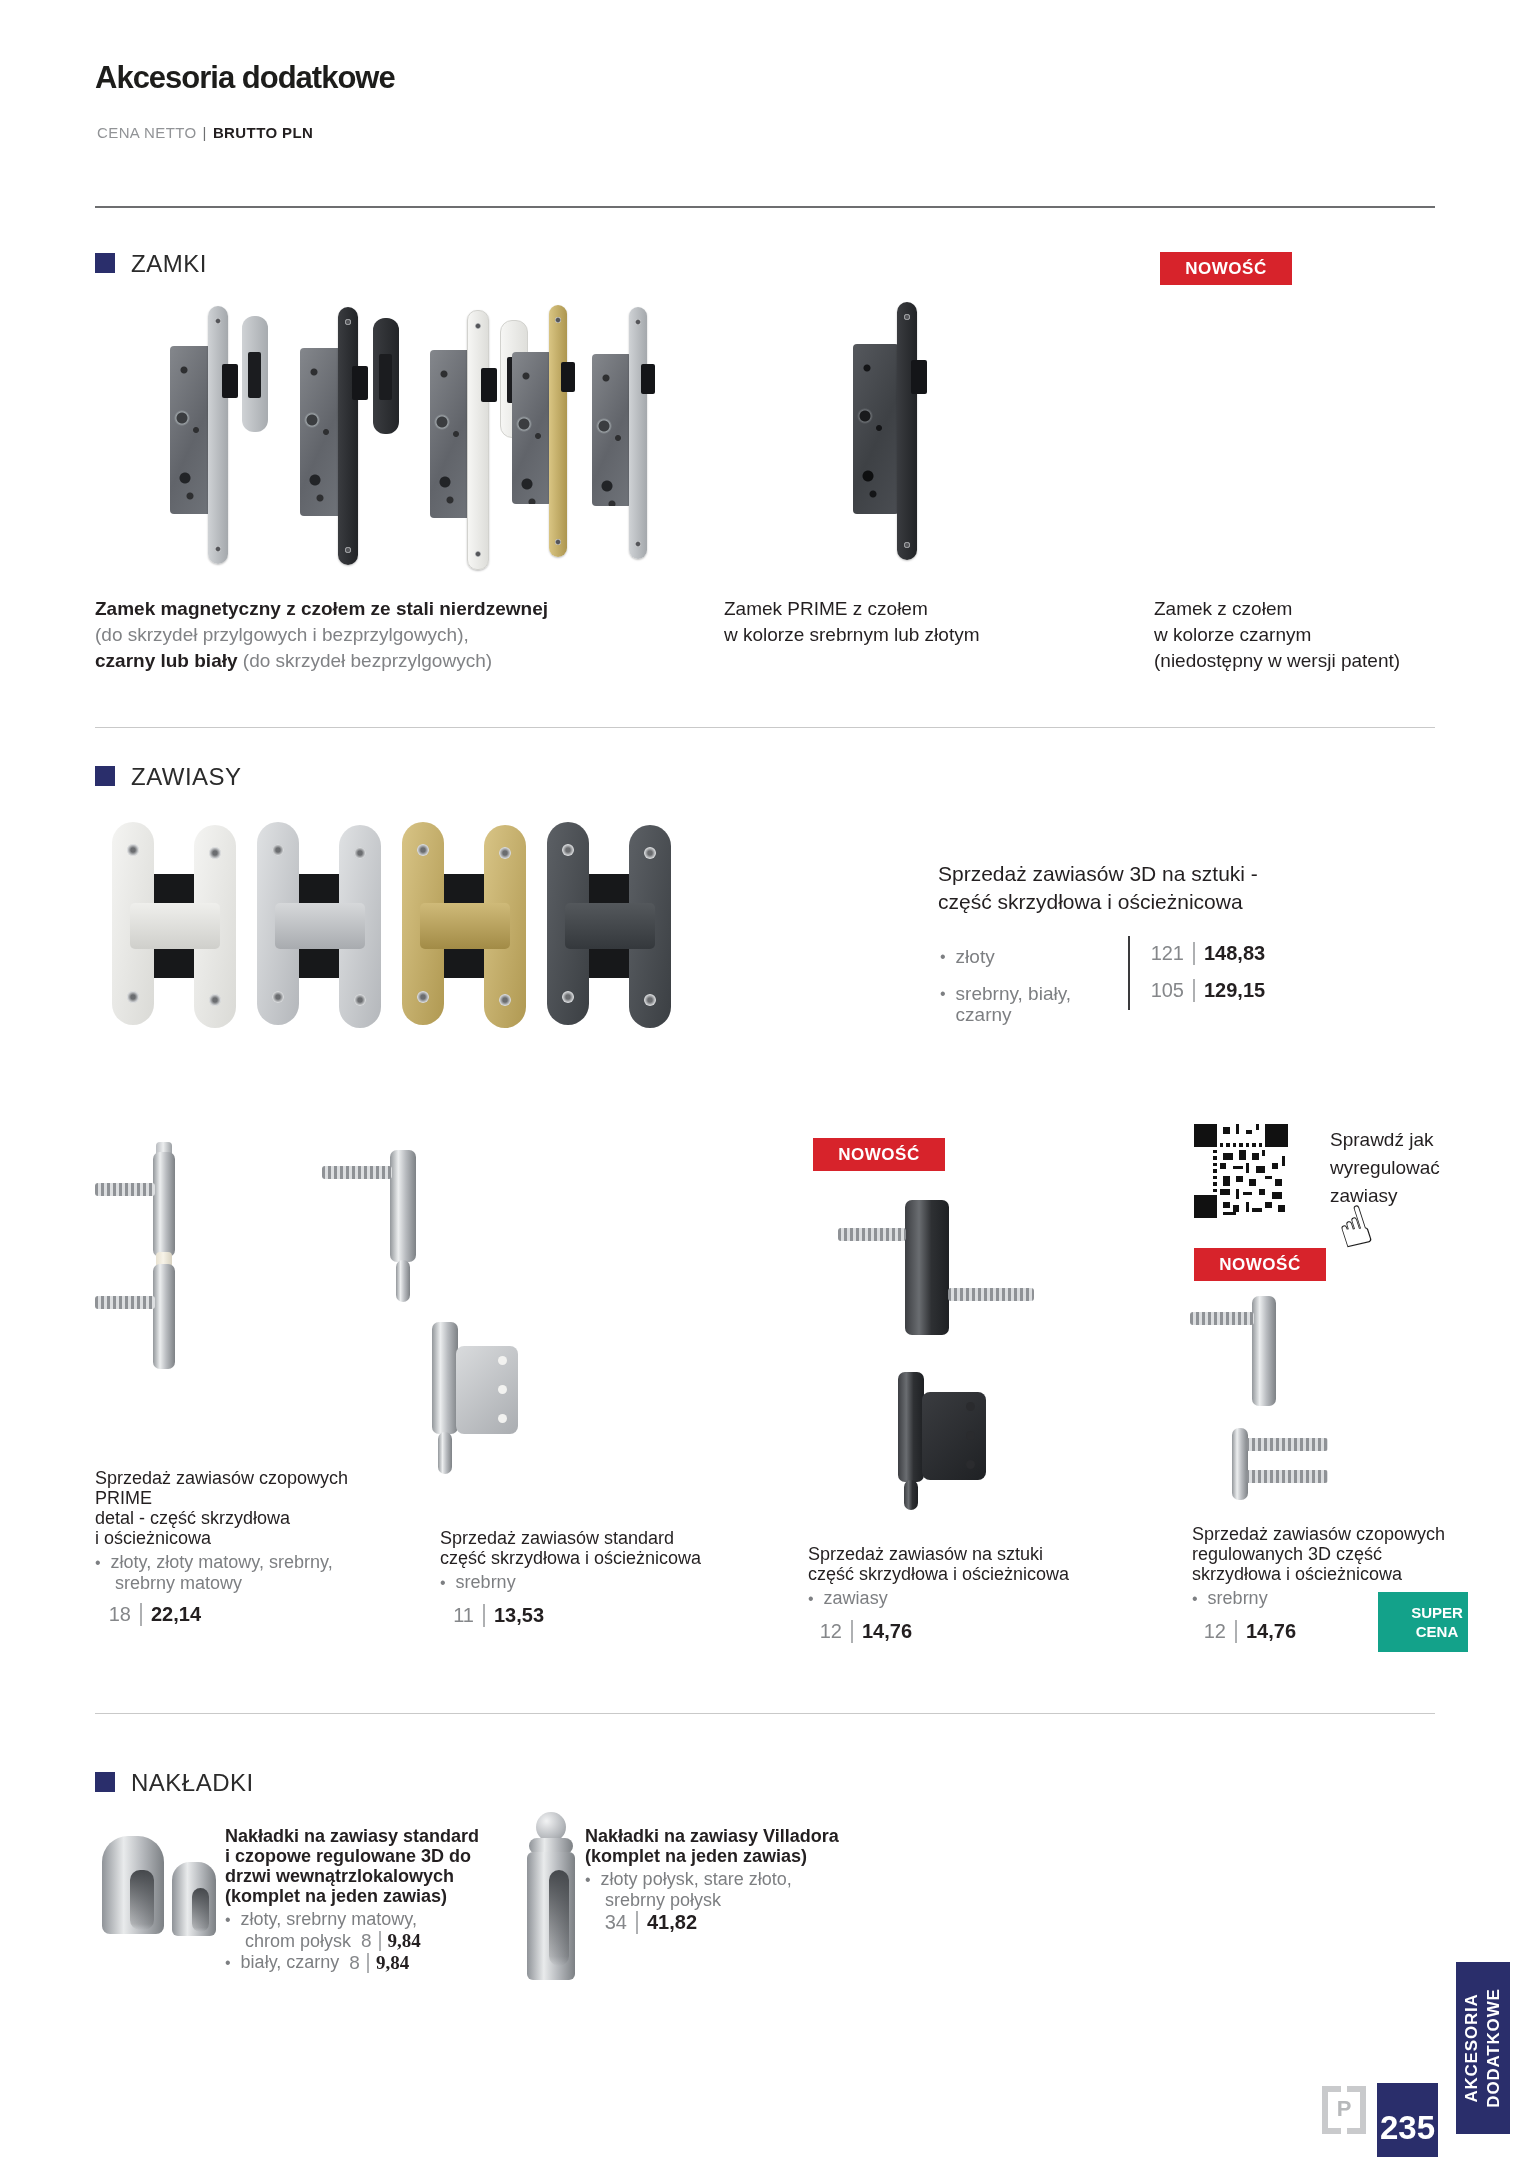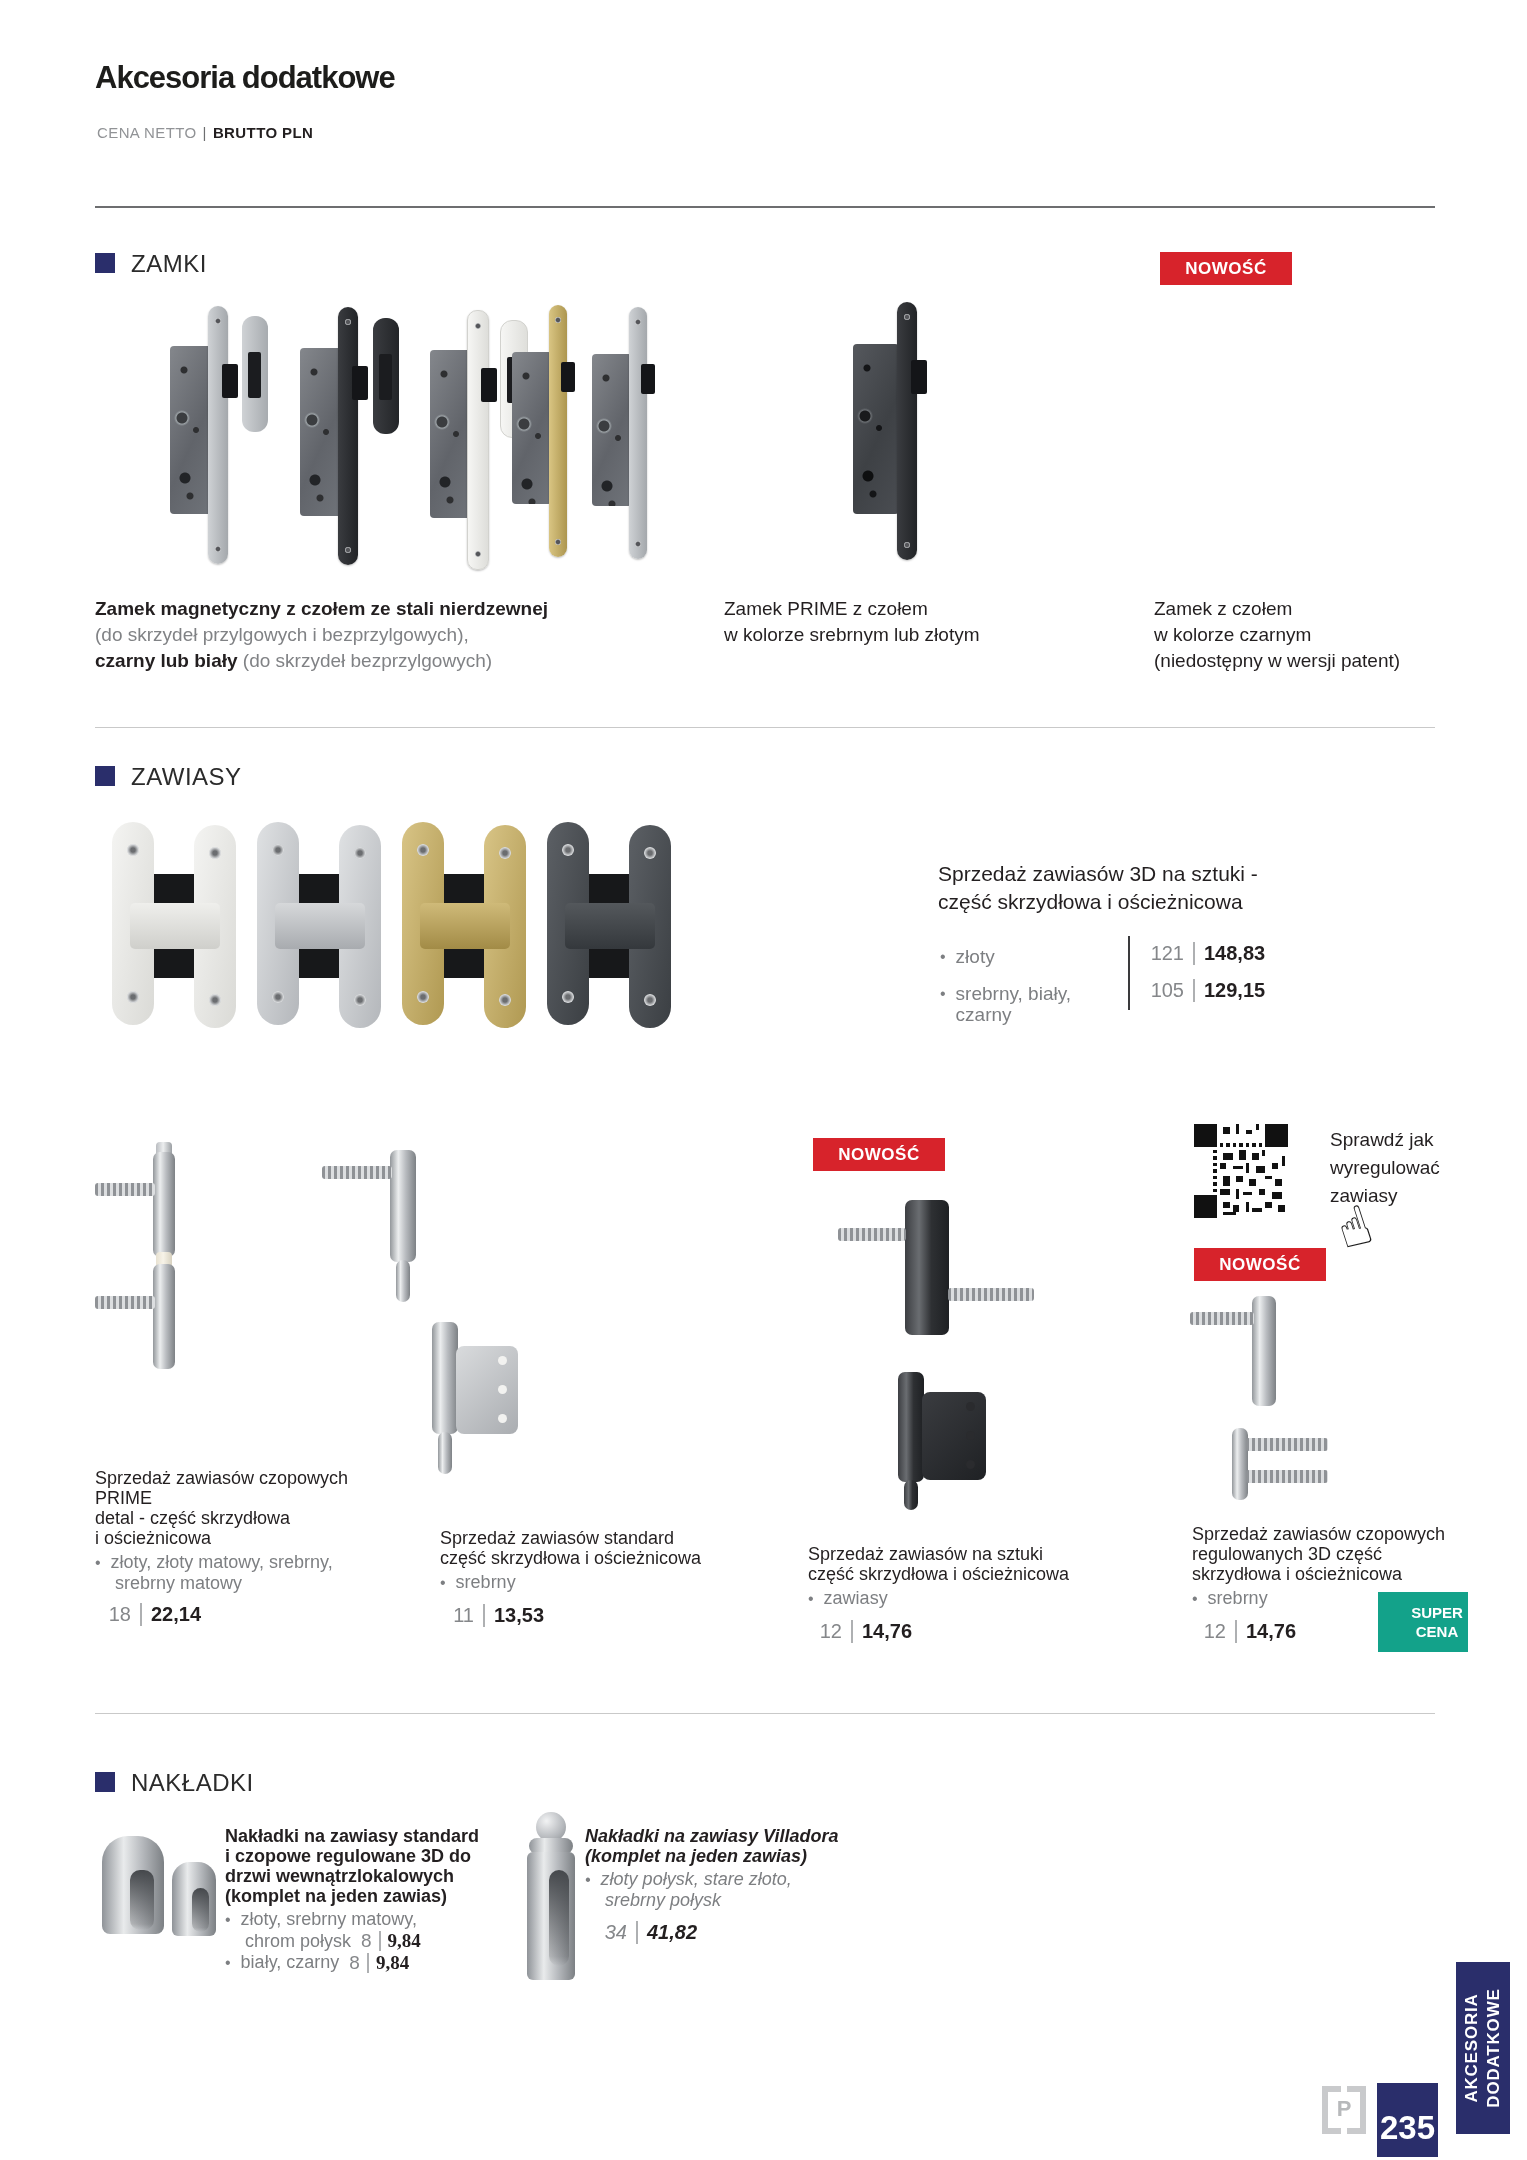--- a/index.html
+++ b/index.html
@@ -439,28 +439,28 @@
 </div>
 
 <div class="abs">
   <div class="abs ball" style="left:536px;top:1812px;width:30px;height:30px;"></div>
   <div class="abs cap" style="left:529px;top:1838px;width:44px;height:16px;border-radius:8px;"></div>
   <div class="abs cap" style="left:527px;top:1852px;width:48px;height:128px;border-radius:6px;">
       <div class="notch" style="left:22px;top:18px;width:20px;height:96px;"></div>
     </div>
 </div>
 
-<div class="abs" style="left:585px;top:1826px;width:300px;font-style:italic;">
+<div class="abs" style="left:585px;top:1826px;width:300px;">
   <div class="desc18b">Nakładki na zawiasy Villadora</div>
   <div class="desc18b">(komplet na jeden zawias)</div>
   <div class="opt-row opt" style="margin-top:3px;">
       <span>złoty połysk, stare złoto,</span>
     </div>
   <div class="opt opt-indent">srebrny połysk</div>
-  <div class="price" style="margin-top:10px;margin-left:14px;">
+  <div class="price" style="margin-left:14px;">
     <span class="netto">34</span>
       <span class="psep"></span>
       <span class="brutto">41,82</span>
   </div>
 </div>
 
 <div class="abs plogo" style="left:1322px;top:2086px;">
   <div class="lb"></div>
   <div class="rb"></div>
   <div class="pletter">P</div>

